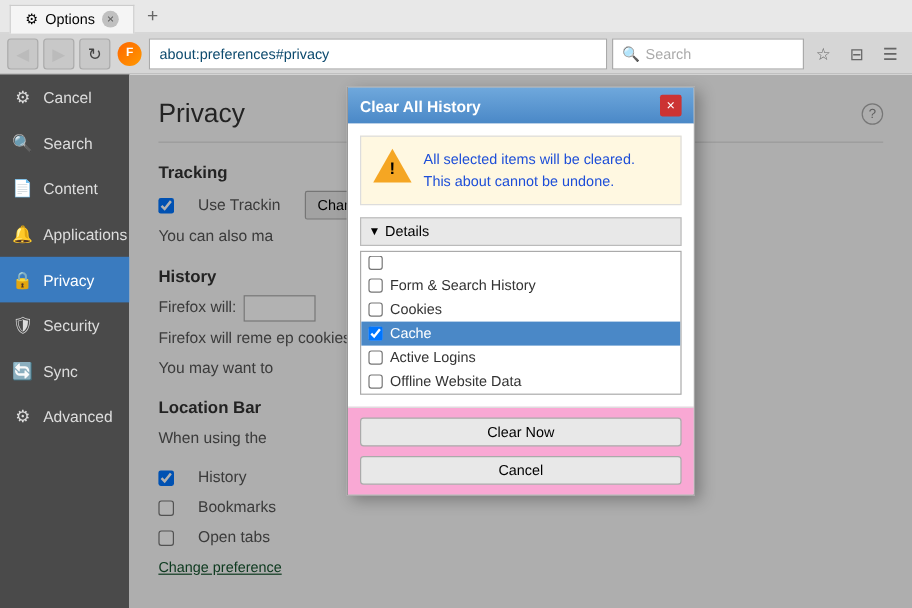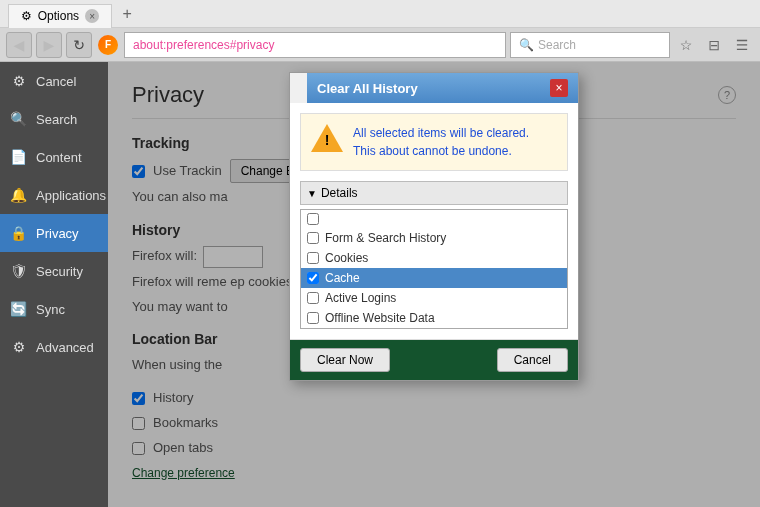--- a/index.html
+++ b/index.html
@@ -150,21 +150,21 @@
       margin-top: 14px;
     }
     .section-content {
       color: #555;
       font-size: 13px;
       line-height: 1.6;
     }
     .checkbox-row {
       display: flex;
       align-items: center;
-      gap: 8px;
+      gap: 20px;
       margin-bottom: 4px;
     }
     .change-block-btn {
       float: right;
       background: #e8e8e8;
       border: 1px solid #aaa;
       padding: 4px 10px;
       font-size: 12px;
       cursor: pointer;
       border-radius: 2px;
@@ -193,21 +193,20 @@
     }
     .dialog-titlebar {
       background: linear-gradient(to bottom, #6fa8dc, #4a88c7);
       color: white;
       padding: 6px 10px;
       font-size: 13px;
       font-weight: bold;
       display: flex;
       justify-content: space-between;
       align-items: center;
-      margin-left: 17px;
     }
     .dialog-close-btn {
       width: 18px; height: 18px;
       background: #cc3333;
       border: none;
       border-radius: 2px;
       color: white;
       font-size: 12px;
       cursor: pointer;
       display: flex; align-items: center; justify-content: center;
@@ -297,22 +296,23 @@
       color: white;
     }
     .check-item input[type=checkbox] {
       width: 12px; height: 12px;
     }
     .dialog-footer {
       display: flex;
       justify-content: space-between;
       gap: 8px;
       padding: 8px 10px;
-      background: #14532d;
+      background: #f9a8d4;
       border-top: 1px solid #ddd;
+      flex-direction: column;
     }
     .dialog-btn {
       padding: 4px 16px;
       font-size: 12px;
       border: 1px solid #aaa;
       background: #e8e8e8;
       cursor: pointer;
       border-radius: 3px;
     }
 
@@ -337,21 +337,21 @@
   </div>
   <div class="tab-new">+</div>
 </div>
 
 <div class="nav-bar">
   <div class="nav-btn disabled">◀</div>
   <div class="nav-btn disabled">▶</div>
   <div class="nav-btn">↻</div>
   <div class="firefox-icon">F</div>
   <div class="url-bar">
-    <span style="font-size:12px;color:#ec4899;">about:preferences#privacy</span>
+    <span style="font-size:12px;color:#0c4a6e;">about:preferences#privacy</span>
   </div>
   <div class="search-box">
     <span style="color:#888;font-size:12px;">🔍</span>
     <span style="color:#aaa;font-size:12px;">Search</span>
   </div>
   <div class="nav-icon-btn">☆</div>
   <div class="nav-icon-btn">⊟</div>
   <div class="nav-icon-btn">☰</div>
 </div>
 

